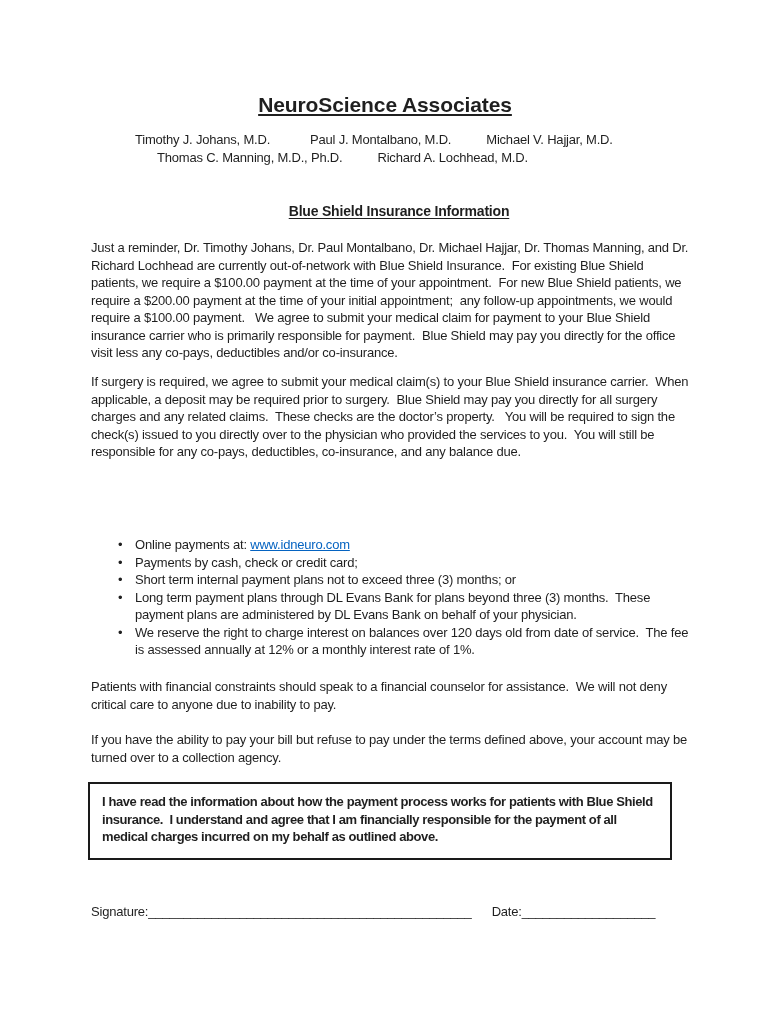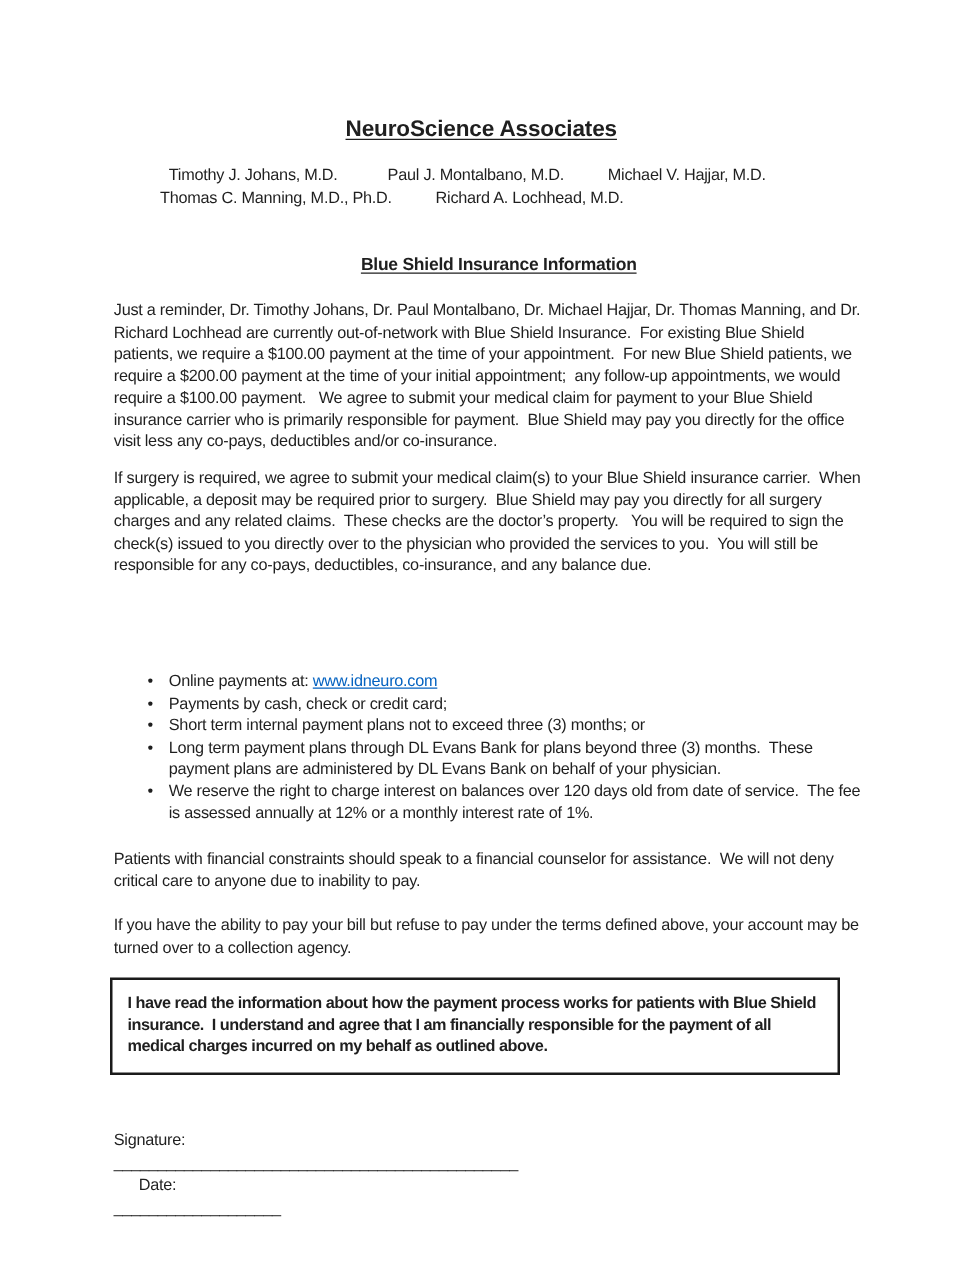--- a/index.html
+++ b/index.html
@@ -12,42 +12,42 @@
     font-family: "Liberation Sans", sans-serif;
     color: #1f1f1f;
     font-size: 13px;
     letter-spacing: -0.2px;
     overflow: hidden;
   }
   .abs { position: absolute; }
   .doc-title {
     left: 0; right: 0; top: 93px;
     text-align: center;
-    font-size: 18px;
+    font-size: 21px;
     font-weight: bold;
     text-decoration: underline;
     text-underline-offset: 2px;
     letter-spacing: -0.1px;
   }
   .section-title {
     left: 0; right: 0; top: 203px;
     text-align: center;
     font-size: 14px;
     font-weight: bold;
     text-decoration: underline;
     text-underline-offset: 2px;
     margin-left: 28px;
   }
   .phys-row { left: 0; width: 770px; display: flex; line-height: 17px; padding-left: 44px; }
   .phys-row1 { top: 131px; }
   .phys-row2 { top: 149px; }
   .phys-row1 .n1 { margin-left: 91px; }
   .phys-row1 .n2 { margin-left: 40px; }
   .phys-row1 .n3 { margin-left: 35px; }
-  .phys-row2 .n1 { margin-left: 84px; text-align: center; }
+  .phys-row2 .n1 { margin-left: 113px; text-align: center; }
   .phys-row2 .n2 { margin-left: 35px; }
   .para {
     left: 91px; width: 599px;
     line-height: 17.5px;
     white-space: pre-wrap;
     margin: 0;
   }
   .p1 { top: 239px; }
   .p2 { top: 373px; }
   .p3 { top: 483px; }
@@ -69,21 +69,21 @@
     border: 2px solid #1a1a1a;
     padding: 9px 14px 12px 12px;
   }
   .agreement-text {
     font-weight: bold;
     line-height: 17.5px;
     white-space: pre-wrap;
     letter-spacing: -0.4px;
     margin: 0;
   }
-  .signature-row { top: 903px; left: 91px; display: flex; line-height: 18px; white-space: pre; flex-direction: column; }
+  .signature-row { top: 903px; left: 91px; display: flex; line-height: 18px; white-space: pre; }
   .date-label { margin-left: 20px; }
 </style>
 </head>
 <body>
 
 <div class="page">
 
   <div class="abs doc-title">NeuroScience Associates</div>
 
   <div class="abs phys-row phys-row1">

